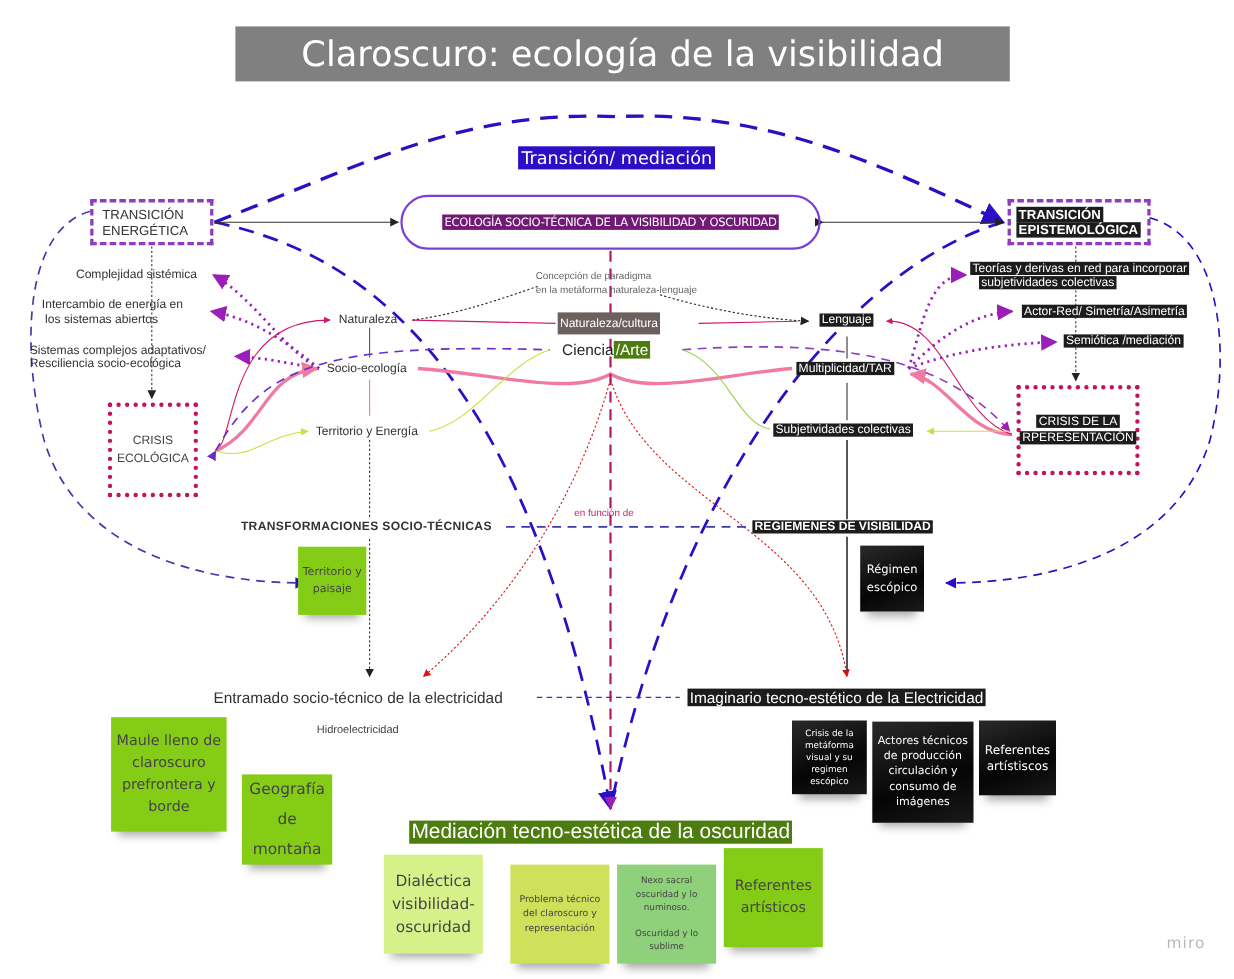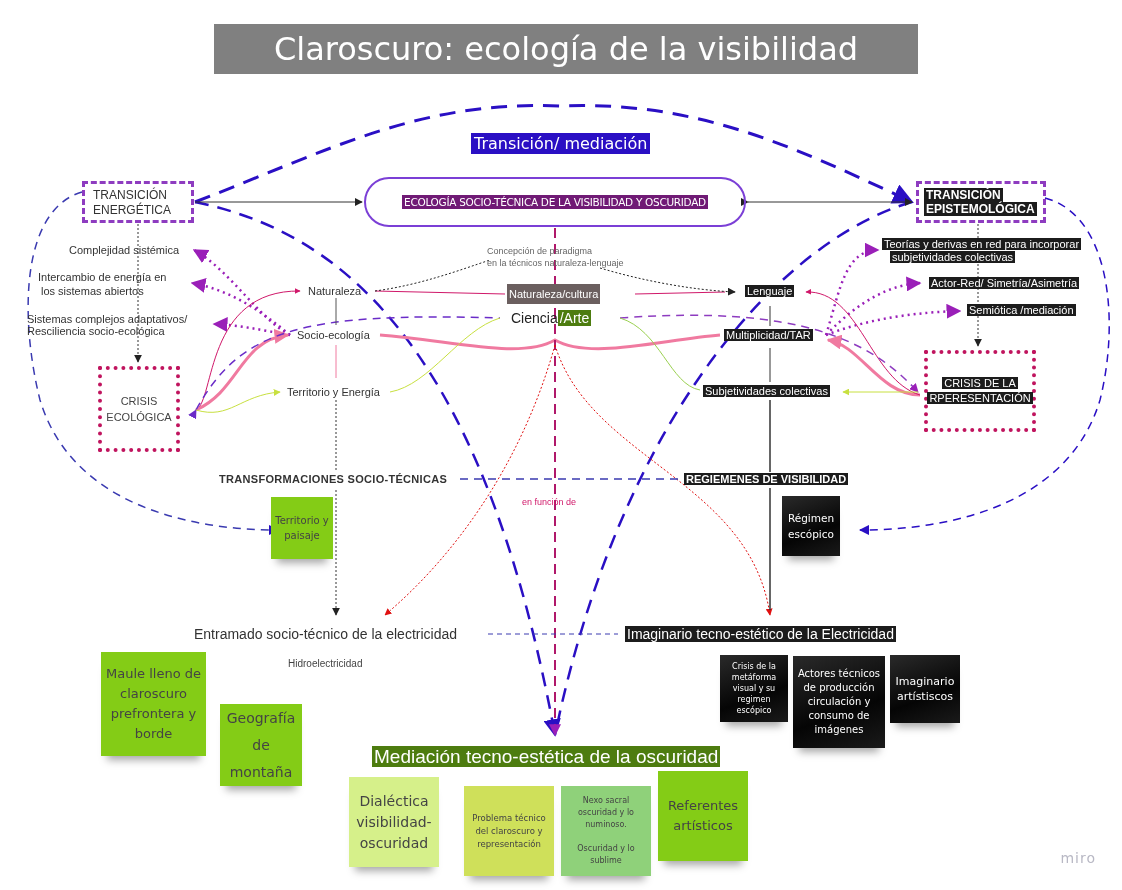--- a/index.html
+++ b/index.html
@@ -151,24 +151,24 @@
     <div>CRISIS</div>
     <div>ECOLÓGICA</div>
   </div>
 </div>
 
 <div class="abs node-text" style="left:308px;top:285px;">Naturaleza</div>
 <div class="abs node-text" style="left:297px;top:329px;">Socio-ecología</div>
 <div class="abs node-text" style="left:287px;top:386px;">Territorio y Energía</div>
 
 <div class="abs small-gray" style="left:487px;top:245px;">Concepción de paradigma</div>
-<div class="abs small-gray" style="left:487px;top:257px;">en la técnicos naturaleza-lenguaje</div>
+<div class="abs small-gray" style="left:487px;top:257px;">en la metáforma naturaleza-lenguaje</div>
 <div class="abs" style="left:507px;top:288px;font-size:11px;"><span class="gray-hl">Naturaleza/cultura</span></div>
 <div class="abs" style="left:511px;top:310px;font-size:14px;color:#222;"><span>Ciencia</span><span class="maroon-hl">/Arte</span></div>
-<div class="abs" style="left:522px;top:461px;font-size:9px;color:#d0186a;margin-top:36px;">en función de</div>
+<div class="abs" style="left:522px;top:461px;font-size:9px;color:#d0186a;">en función de</div>
 
 <div class="abs" style="left:882px;top:238px;font-size:11px;line-height:13px;">
   <div><span class="dark-hl">Teorías y derivas en red para incorporar</span></div>
   <div style="padding-left:8px;"><span class="dark-hl">subjetividades colectivas</span></div>
 </div>
 <div class="abs" style="left:929px;top:277px;font-size:11px;"><span class="dark-hl">Actor-Red/ Simetría/Asimetría</span></div>
 <div class="abs" style="left:967px;top:304px;font-size:11px;"><span class="dark-hl">Semiótica /mediación</span></div>
 
 <div class="abs dot-box" style="left:924px;top:350px;width:112px;height:82px;">
   <div style="font-size:11px;line-height:15px;">
@@ -189,21 +189,21 @@
 
 <div class="abs" style="left:194px;top:626px;font-size:14px;color:#333;">Entramado socio-técnico de la electricidad</div>
 <div class="abs" style="left:288px;top:658px;font-size:10px;color:#444;">Hidroelectricidad</div>
 <div class="abs" style="left:625px;top:626px;font-size:14px;"><span class="dark-hl">Imaginario tecno-estético de la Electricidad</span></div>
 
 <div class="sticky white" style="left:101px;top:652px;width:105px;height:104px;font-size:13px;line-height:20px;">Maule lleno de claroscuro prefrontera y borde</div>
 <div class="sticky white" style="left:220px;top:704px;width:82px;height:82px;font-size:14px;line-height:27px;">Geografía de montaña</div>
 
 <div class="sticky black" style="left:720px;top:655px;width:68px;height:67px;font-size:8px;line-height:11px;">Crisis de la metáforma visual y su regimen escópico</div>
 <div class="sticky black" style="left:793px;top:656px;width:92px;height:92px;font-size:10px;line-height:14px;">Actores técnicos de producción circulación y consumo de imágenes</div>
-<div class="sticky black" style="left:890px;top:655px;width:70px;height:68px;font-size:11px;line-height:15px;">Imaginario artístiscos</div>
+<div class="sticky black" style="left:890px;top:655px;width:70px;height:68px;font-size:11px;line-height:15px;">Referentes artístiscos</div>
 
 <div class="abs" style="left:372px;top:746px;font-size:19px;"><span class="maroon-hl">Mediación tecno-estética de la oscuridad</span></div>
 
 <div class="sticky lime" style="left:349px;top:777px;width:90px;height:90px;font-size:14px;line-height:21px;">Dialéctica visibilidad-oscuridad</div>
 <div class="sticky yellowgreen" style="left:464px;top:786px;width:90px;height:90px;font-size:8.5px;line-height:13px;">Problema técnico del claroscuro y representación</div>
 <div class="sticky green" style="left:561px;top:786px;width:90px;height:90px;font-size:8px;line-height:12px;white-space:pre-line;">Nexo sacral oscuridad y lo numinoso.
 
 Oscuridad y lo sublime</div>
 <div class="sticky white" style="left:658px;top:771px;width:90px;height:90px;font-size:13px;line-height:20px;">Referentes artísticos</div>
 

